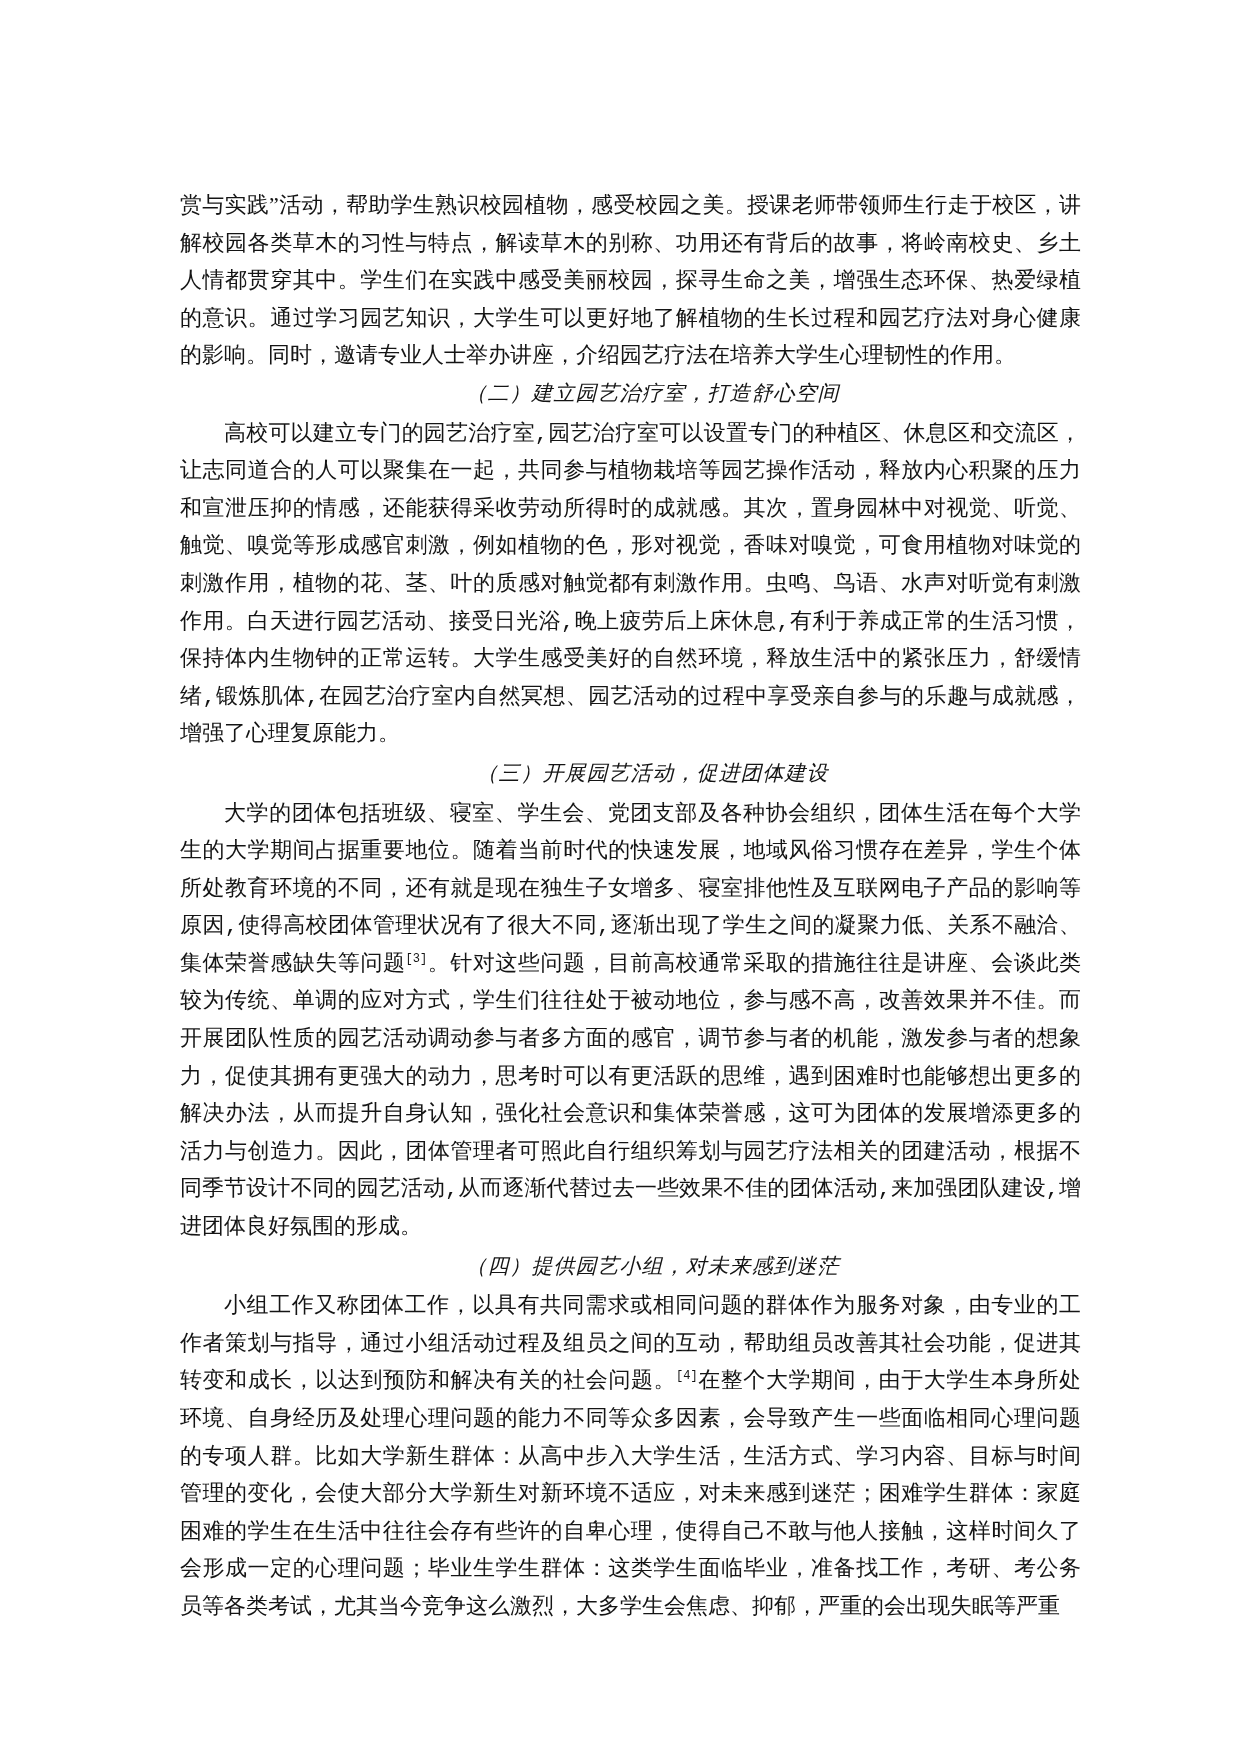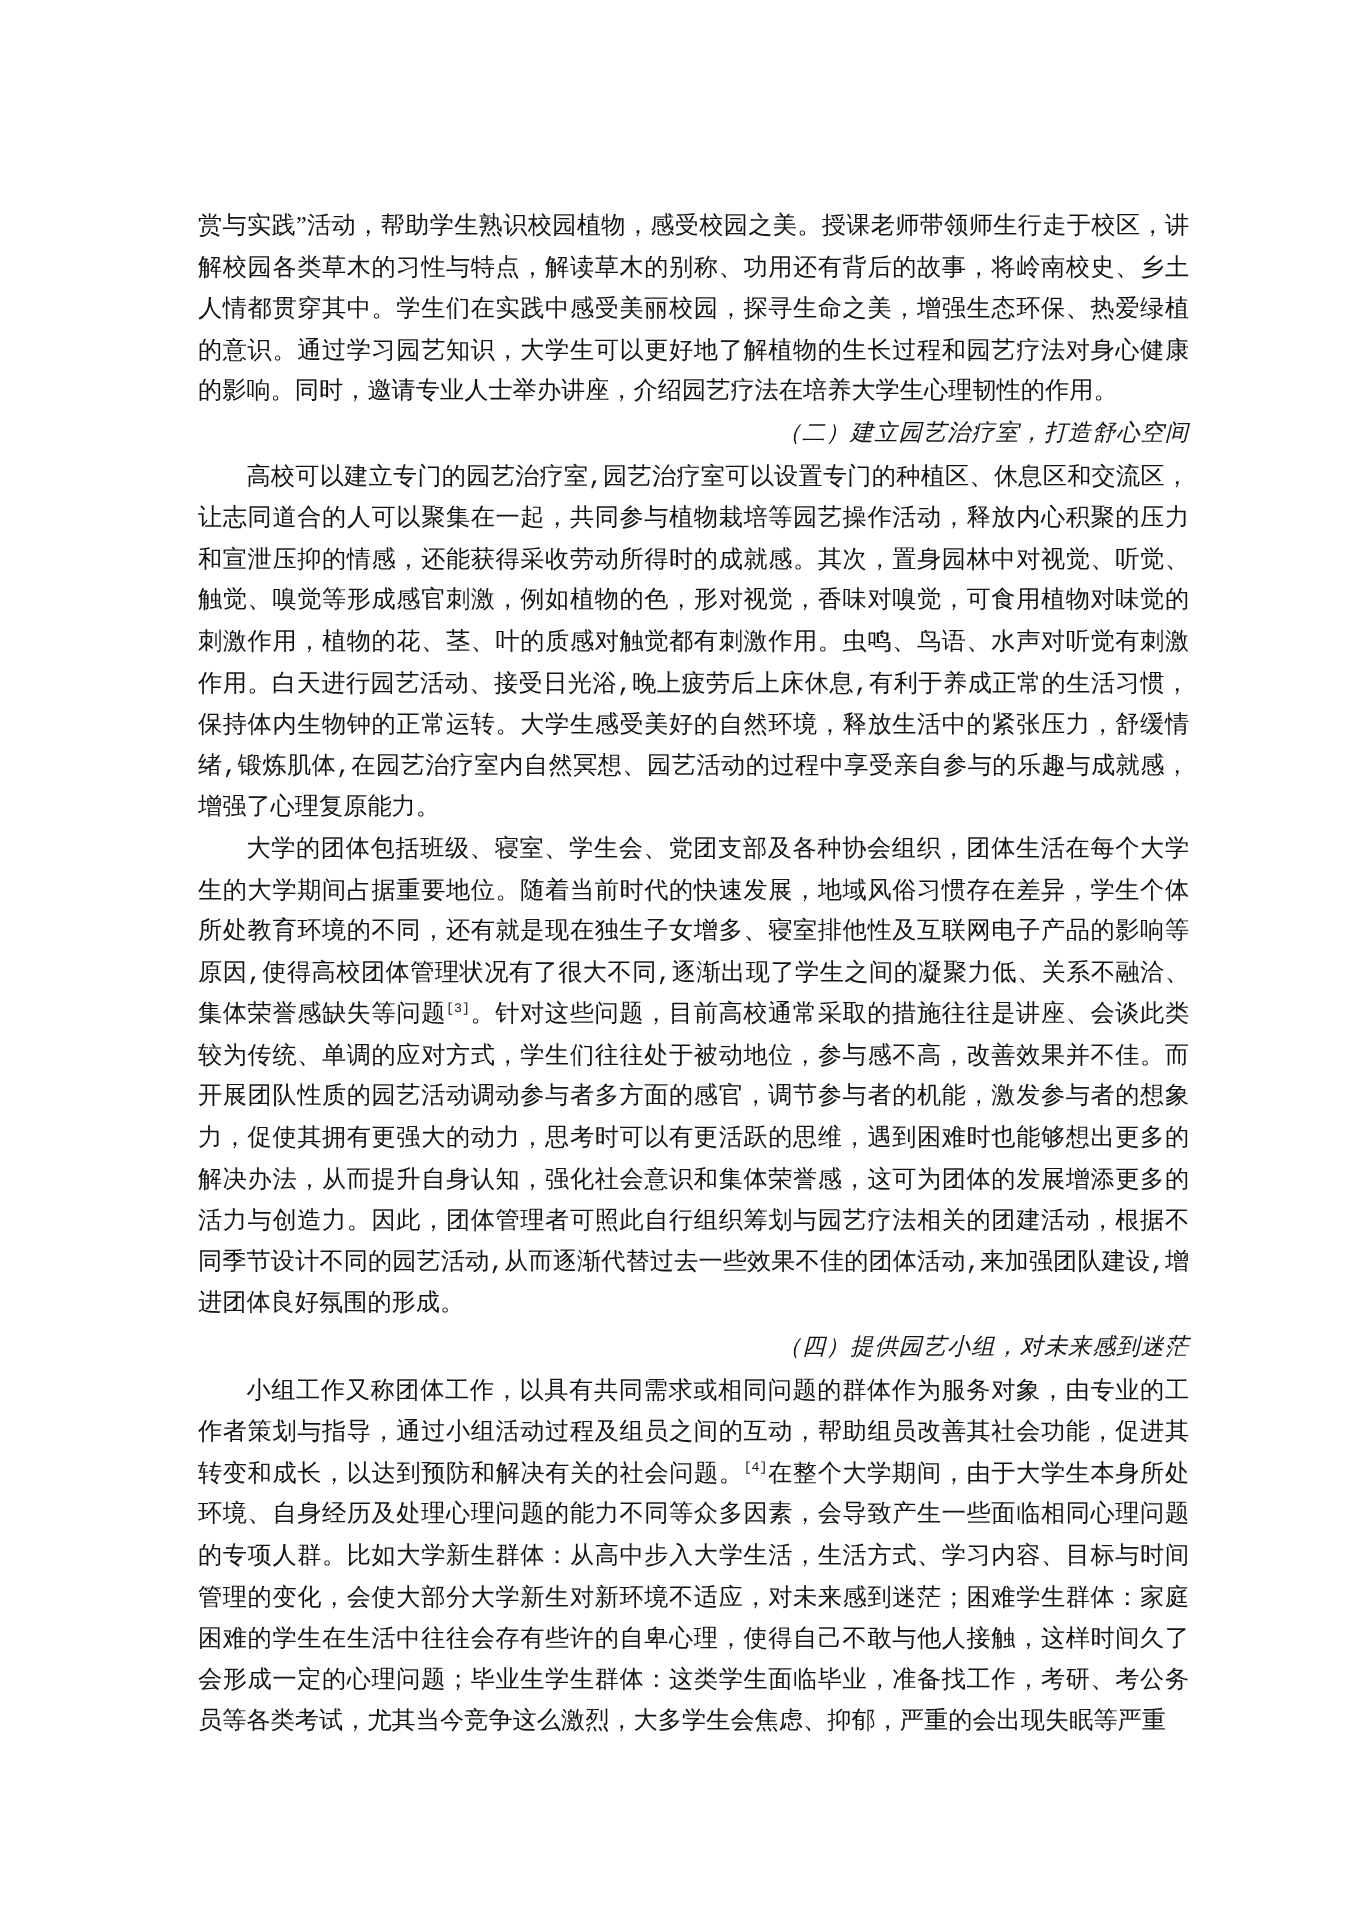--- a/index.html
+++ b/index.html
@@ -37,35 +37,36 @@
     text-indent: 44px;
     font-family: Liberation Mono, monospace;
   }
   h3.section-heading {
     margin: 1px 0 3px 0;
     font-weight: normal;
     font-style: italic;            
     font-size: 21px;
     letter-spacing: 1px;
     text-indent: 44px;
-    text-align: right;
+    text-align: center;
     line-height: 37.6px;
   }
   sup.citation-ref {
     font-size: 12px;
     line-height: 0;
     vertical-align: super;
     white-space: nowrap;
   }
 </style>
 </head>
 <body>
 
 <div class="doc-page">
   <div class="doc-content" id="doc-content">
       <p class="body-paragraph"><span>赏与实践”活动，帮助学生熟识校园植物，感受校园之美。授课老师带领师生行走于校区，讲解校园各类草木的习性与特点，解读草木的别称、功用还有背后的故事，将岭南校史、乡土人情都贯穿其中。学生们在实践中感受美丽校园，探寻生命之美，增强生态环保、热爱绿植的意识。通过学习园艺知识，大学生可以更好地了解植物的生长过程和园艺疗法对身心健康的影响。同时，邀请专业人士举办讲座，介绍园艺疗法在培养大学生心理韧性的作用。</span></p>
       <h3 class="section-heading"><span>（二）建立园艺治疗室，打造舒心空间</span></h3>
       <p class="body-paragraph indent"><span>高校可以建立专门的园艺治疗室,园艺治疗室可以设置专门的种植区、休息区和交流区，让志同道合的人可以聚集在一起，共同参与植物栽培等园艺操作活动，释放内心积聚的压力和宣泄压抑的情感，还能获得采收劳动所得时的成就感。其次，置身园林中对视觉、听觉、触觉、嗅觉等形成感官刺激，例如植物的色，形对视觉，香味对嗅觉，可食用植物对味觉的刺激作用，植物的花、茎、叶的质感对触觉都有刺激作用。虫鸣、鸟语、水声对听觉有刺激作用。白天进行园艺活动、接受日光浴,晚上疲劳后上床休息,有利于养成正常的生活习惯，保持体内生物钟的正常运转。大学生感受美好的自然环境，释放生活中的紧张压力，舒缓情绪,锻炼肌体,在园艺治疗室内自然冥想、园艺活动的过程中享受亲自参与的乐趣与成就感，增强了心理复原能力。</span></p>
+      <h3 class="section-heading"><span>（三）开展园艺活动，促进团体建设</span></h3>
       <p class="body-paragraph indent"><span>大学的团体包括班级、寝室、学生会、党团支部及各种协会组织，团体生活在每个大学生的大学期间占据重要地位。随着当前时代的快速发展，地域风俗习惯存在差异，学生个体所处教育环境的不同，还有就是现在独生子女增多、寝室排他性及互联网电子产品的影响等原因,使得高校团体管理状况有了很大不同,逐渐出现了学生之间的凝聚力低、关系不融洽、集体荣誉感缺失等问题</span><sup class="citation-ref">[3]</sup><span>。针对这些问题，目前高校通常采取的措施往往是讲座、会谈此类较为传统、单调的应对方式，学生们往往处于被动地位，参与感不高，改善效果并不佳。而开展团队性质的园艺活动调动参与者多方面的感官，调节参与者的机能，激发参与者的想象力，促使其拥有更强大的动力，思考时可以有更活跃的思维，遇到困难时也能够想出更多的解决办法，从而提升自身认知，强化社会意识和集体荣誉感，这可为团体的发展增添更多的活力与创造力。因此，团体管理者可照此自行组织筹划与园艺疗法相关的团建活动，根据不同季节设计不同的园艺活动,从而逐渐代替过去一些效果不佳的团体活动,来加强团队建设,增进团体良好氛围的形成。</span></p>
       <h3 class="section-heading"><span>（四）提供园艺小组，对未来感到迷茫</span></h3>
       <p class="body-paragraph indent"><span>小组工作又称团体工作，以具有共同需求或相同问题的群体作为服务对象，由专业的工作者策划与指导，通过小组活动过程及组员之间的互动，帮助组员改善其社会功能，促进其转变和成长，以达到预防和解决有关的社会问题。</span><sup class="citation-ref">[4]</sup><span>在整个大学期间，由于大学生本身所处环境、自身经历及处理心理问题的能力不同等众多因素，会导致产生一些面临相同心理问题的专项人群。比如大学新生群体：从高中步入大学生活，生活方式、学习内容、目标与时间管理的变化，会使大部分大学新生对新环境不适应，对未来感到迷茫；困难学生群体：家庭困难的学生在生活中往往会存有些许的自卑心理，使得自己不敢与他人接触，这样时间久了会形成一定的心理问题；毕业生学生群体：这类学生面临毕业，准备找工作，考研、考公务员等各类考试，尤其当今竞争这么激烈，大多学生会焦虑、抑郁，严重的会出现失眠等严重</span></p>
     </div>
 </div>
 
 </body></html>

